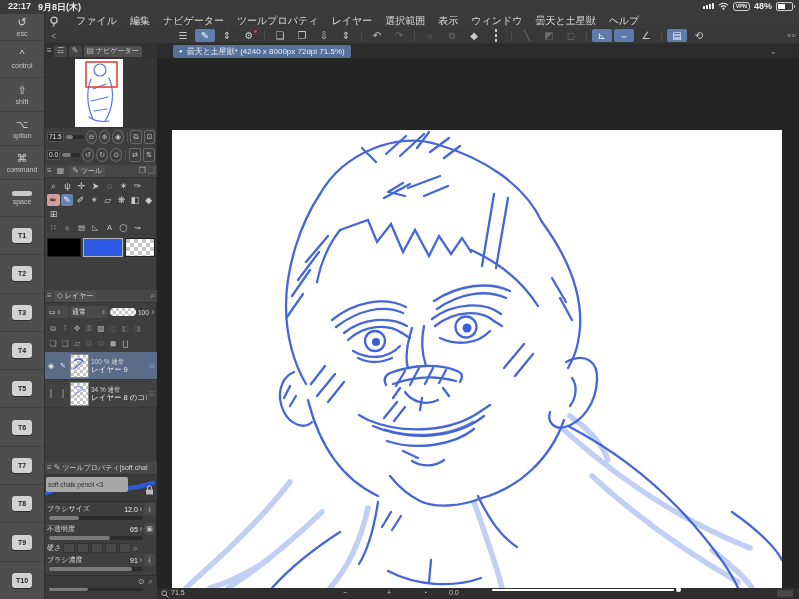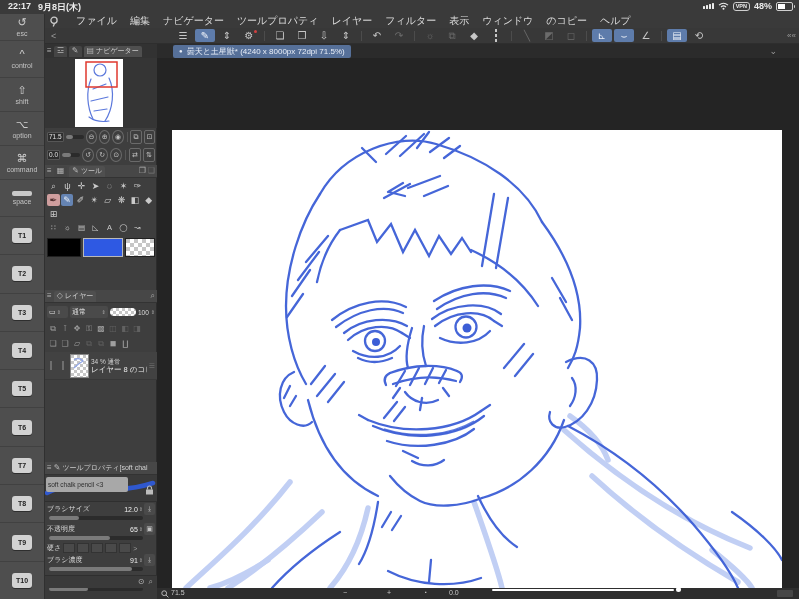--- a/index.html
+++ b/index.html
@@ -179,24 +179,24 @@
 <div id="menubar" class="abs flex">
   <svg width="10" height="11" style="margin-right:4px">
       <circle cx="5" cy="4.3" r="3.1" stroke="#c9c9c9" stroke-width="1.3" fill="none"></circle>
       <path d="M5.6,7.2 L4.2,10.4" stroke="#c9c9c9" stroke-width="1.3"></path>
     </svg>
   <span class="menu-item">ファイル</span>
   <span class="menu-item">編集</span>
   <span class="menu-item">ナビゲーター</span>
   <span class="menu-item">ツールプロパティ</span>
   <span class="menu-item">レイヤー</span>
-  <span class="menu-item">フィルター</span>
+  <span class="menu-item">選択範囲</span>
   <span class="menu-item">表示</span>
   <span class="menu-item">ウィンドウ</span>
-  <span class="menu-item">のコピー</span>
+  <span class="menu-item">曇天と土星獣</span>
   <span class="menu-item">ヘルプ</span>
 </div>
 
 <div id="panelstrip" class="abs flex">
   <span style="padding-left:6px">&lt;</span>
 </div>
 <div id="toolbar" class="abs flex">
   <span class="tbtn">☰</span>
   <span class="tbtn act">✎</span>
   <span class="tbtn">⇕</span>
@@ -454,20 +454,32 @@
   <div class="sect flex" style="top:278px;height:15px;padding:0 2px">
     <span class="lic">❏</span>
     <span class="lic">❑</span>
     <span class="lic">▱</span>
     <span class="lic dim">⧉</span>
     <span class="lic dim">⧉</span>
     <span class="lic">◼</span>
     <span class="lic">∐</span>
   </div>
   <div class="sect" style="top:294px">
+    <div class="lrow sel">
+      <span class="lchk">◉</span>
+      <span class="lchk">✎</span>
+      <span class="lthumb checker-s"><svg width="15" height="20">
+            <path d="M3,6 q5,-4 9,0 q-5,4 -9,8" stroke="#4a6ad8" fill="none" stroke-width="1.2"></path>
+          </svg></span>
+      <span class="ltxt">
+          <span class="l1">100 % 通常</span>
+          <span class="l2">レイヤー 9</span>
+        </span>
+      <span class="lburger">☰</span>
+    </div>
     <div class="lrow">
       <span class="lchk"><span class="lbox"></span></span>
       <span class="lchk"><span class="lbox"></span></span>
       <span class="lthumb checker-s"><svg width="15" height="20">
             <path d="M3,5 q5,-3 9,1 q-5,3 -9,7" stroke="#8fa5e8" fill="none" stroke-width="1.2"></path>
           </svg></span>
       <span class="ltxt">
           <span class="l1">34 % 通常</span>
           <span class="l2">レイヤー 8 のコピー</span>
         </span>

